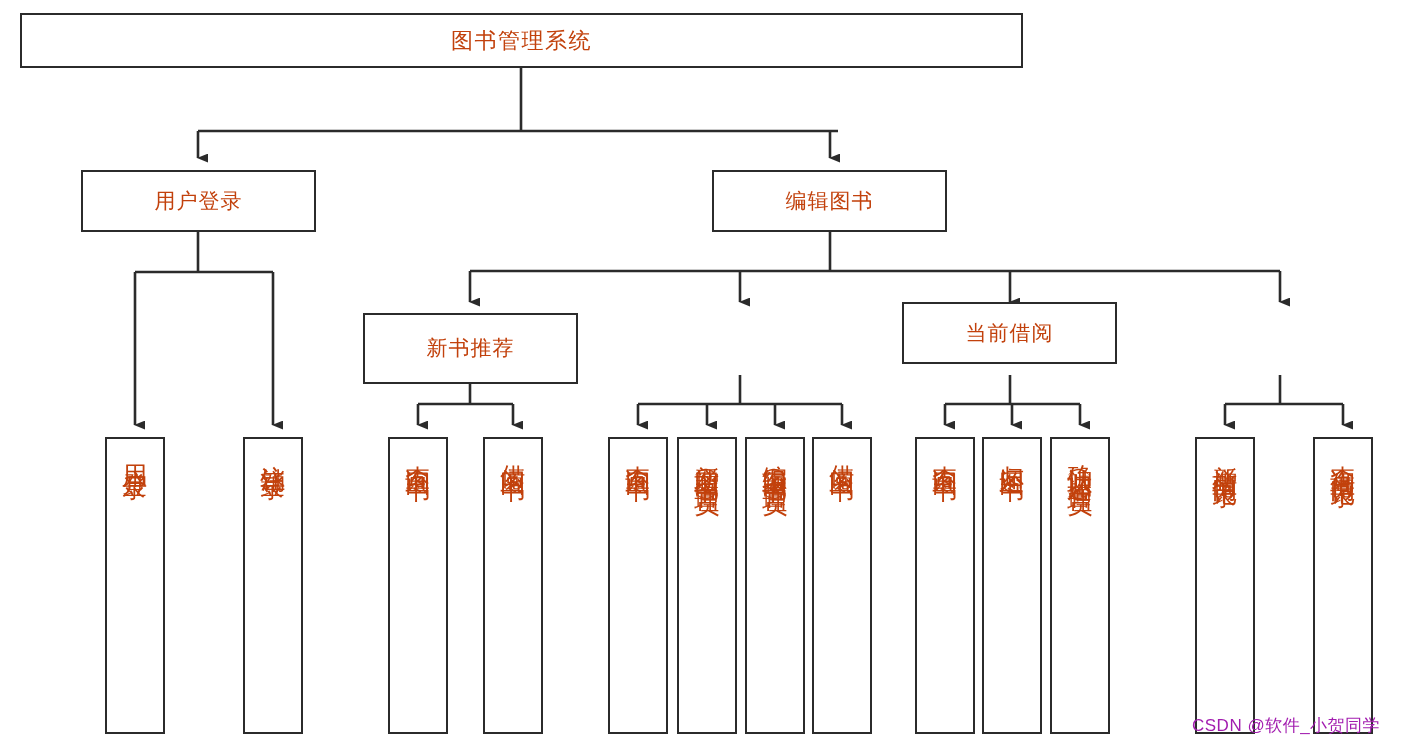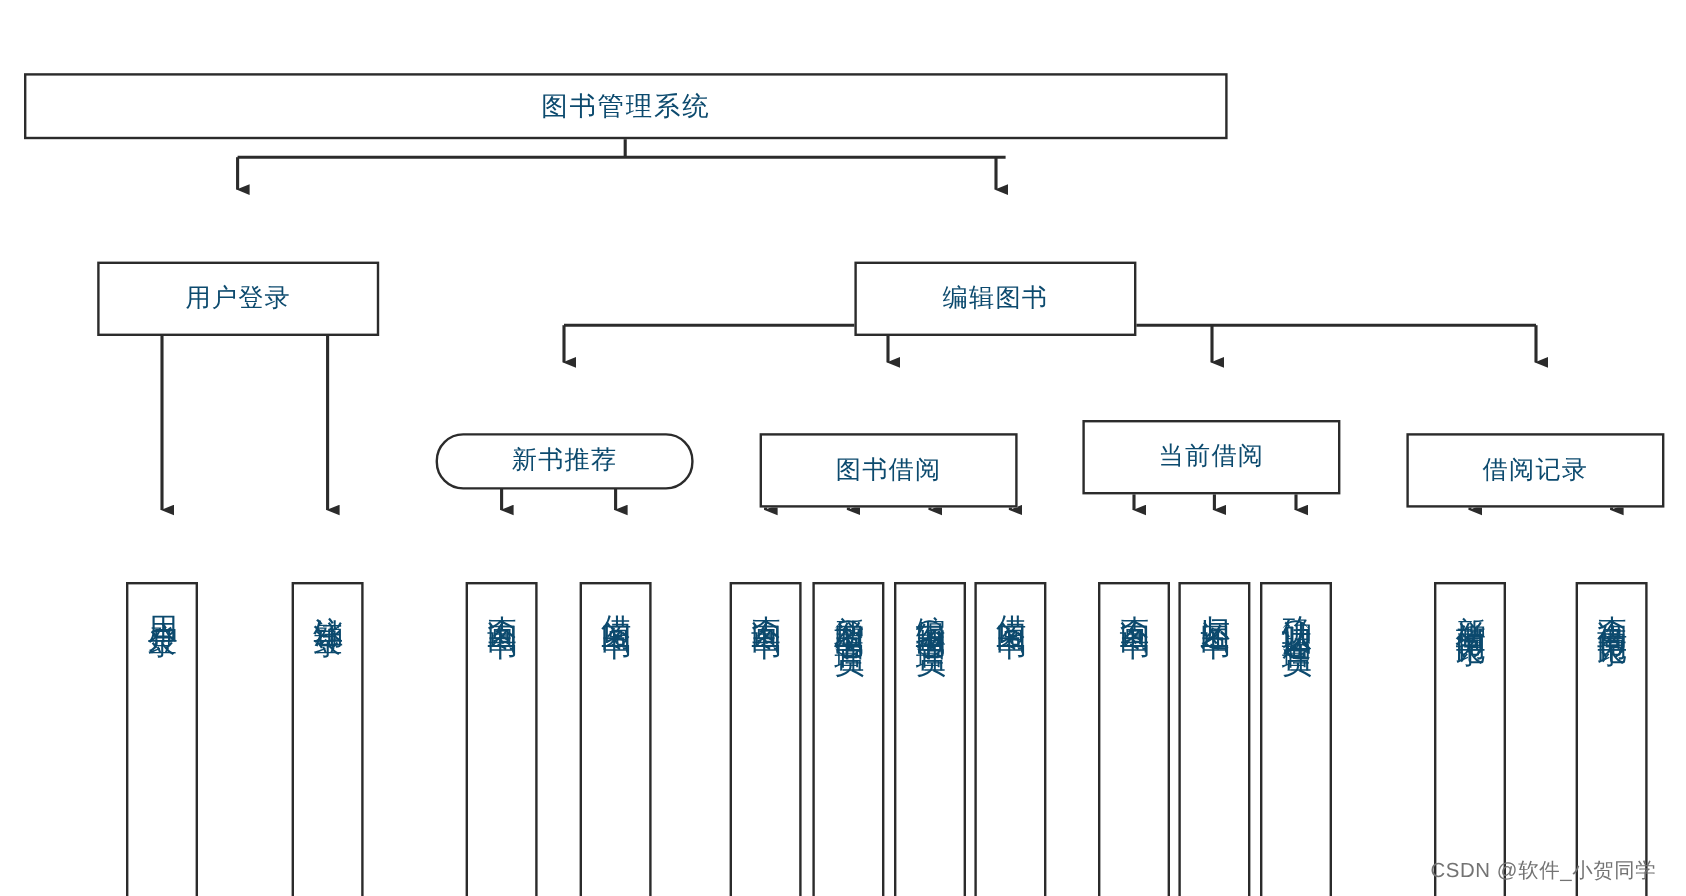--- a/index.html
+++ b/index.html
@@ -11,23 +11,22 @@
   }
   #stage{position:relative;width:1405px;height:747px;}
   svg#wires{position:absolute;left:0;top:0;width:1405px;height:747px;pointer-events:none;}
 
   .node{
     position:absolute;
     box-sizing:border-box;
     background:#ffffff;
     border:2px solid #2b2b2b;
     display:flex;align-items:center;justify-content:center;
-    color:#0c4a6e;
+    color:#c2410c;
     z-index:2;
-    margin-top:48px;
   }
   .node .lbl{
     display:block;
     text-align:center;
     line-height:1.18;
     white-space:nowrap;
   }
   
   .h .lbl{font-size:21px;letter-spacing:1px;}
   .node.root .lbl{font-size:22px;letter-spacing:1.5px;}
@@ -40,21 +39,21 @@
     font-size:25px;
     line-height:1.05;
     letter-spacing:4px;
     white-space:nowrap;
   }
 
   #watermark{
     position:absolute;
     left:1192px;top:714px;
     font-size:17px;
-    color:#737373;
+    color:#a21caf;
     letter-spacing:0.5px;
     white-space:nowrap;
     z-index:5;
   }
 </style>
 </head>
 <body>
 
 <div id="stage">
 
@@ -112,31 +111,25 @@
     <span class="lbl">图书管理系统</span>
   </div>
 
   <div class="node h" style="left:81px;top:170px;width:235px;height:62px;">
     <span class="lbl">用户登录</span>
   </div>
   <div class="node h" style="left:712px;top:170px;width:235px;height:62px;">
     <span class="lbl">编辑图书</span>
   </div>
 
-  <div class="node h" style="left:363px;top:313px;width:215px;height:47px;border-radius:23px;">
+  <div class="node h" style="left:363px;top:313px;width:215px;height:71px;">
     <span class="lbl">新书推荐</span>
-  </div>
-  <div class="node h" style="left:633px;top:313px;width:215px;height:62px;">
-    <span class="lbl">图书借阅</span>
   </div>
   <div class="node h" style="left:902px;top:302px;width:215px;height:62px;">
     <span class="lbl">当前借阅</span>
-  </div>
-  <div class="node h" style="left:1172px;top:313px;width:215px;height:62px;">
-    <span class="lbl">借阅记录</span>
   </div>
 
   <div class="node v" style="left:105px;top:437px;width:60px;height:297px;">
     <span class="lbl">用户登录</span>
   </div>
   <div class="node v" style="left:243px;top:437px;width:60px;height:297px;">
     <span class="lbl">注销登录</span>
   </div>
 
   <div class="node v" style="left:388px;top:437px;width:60px;height:297px;">

